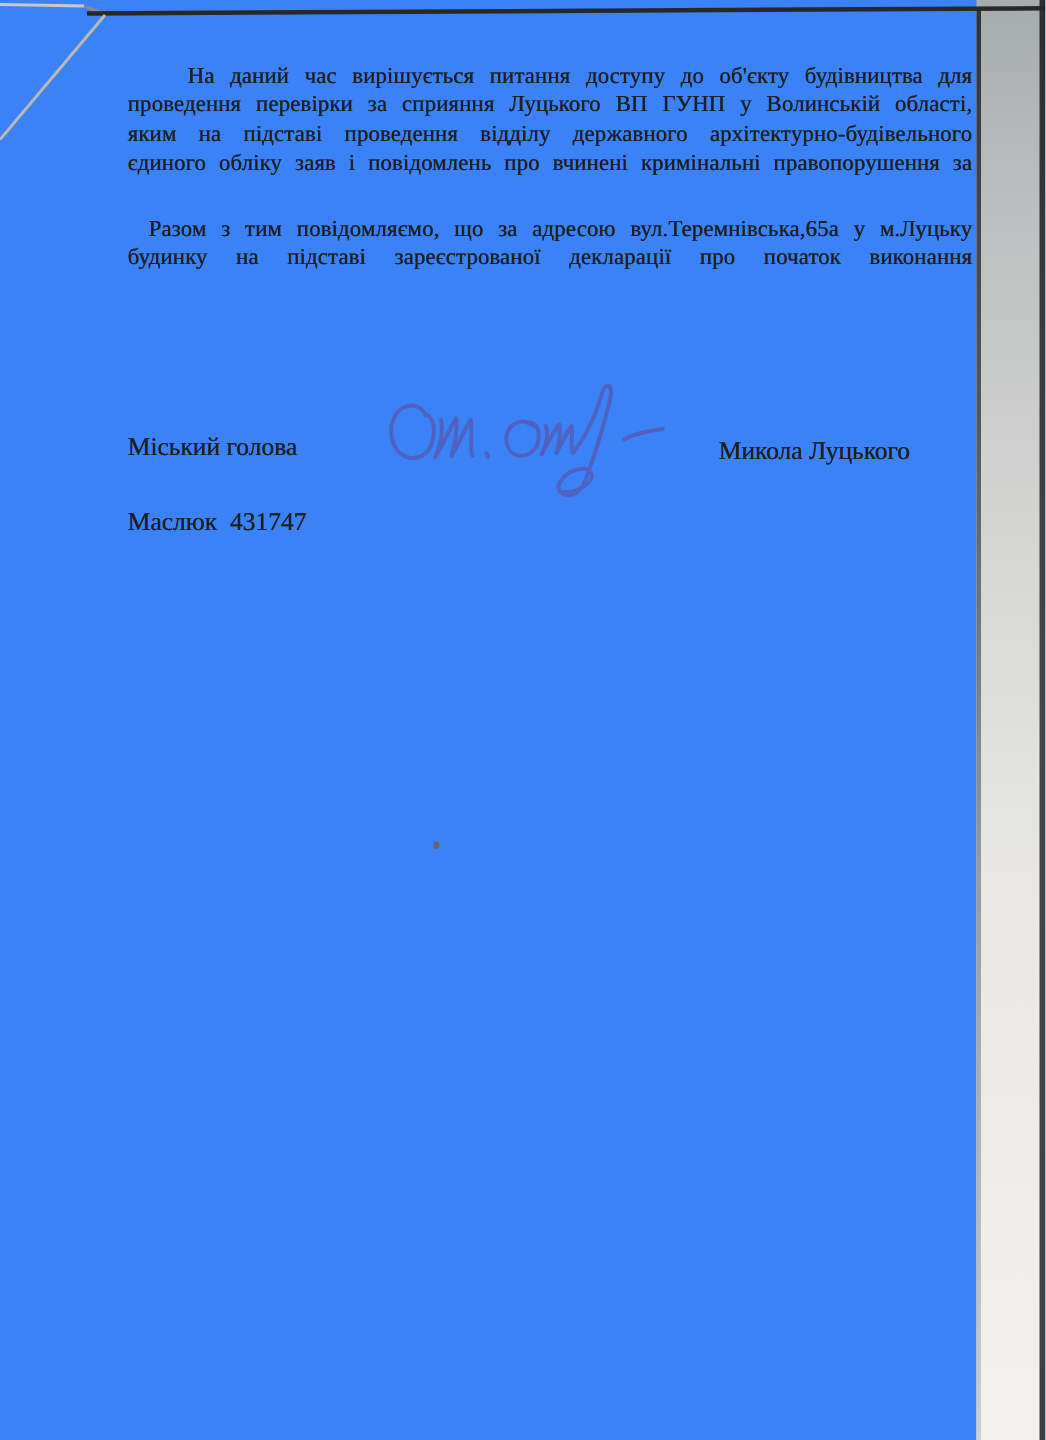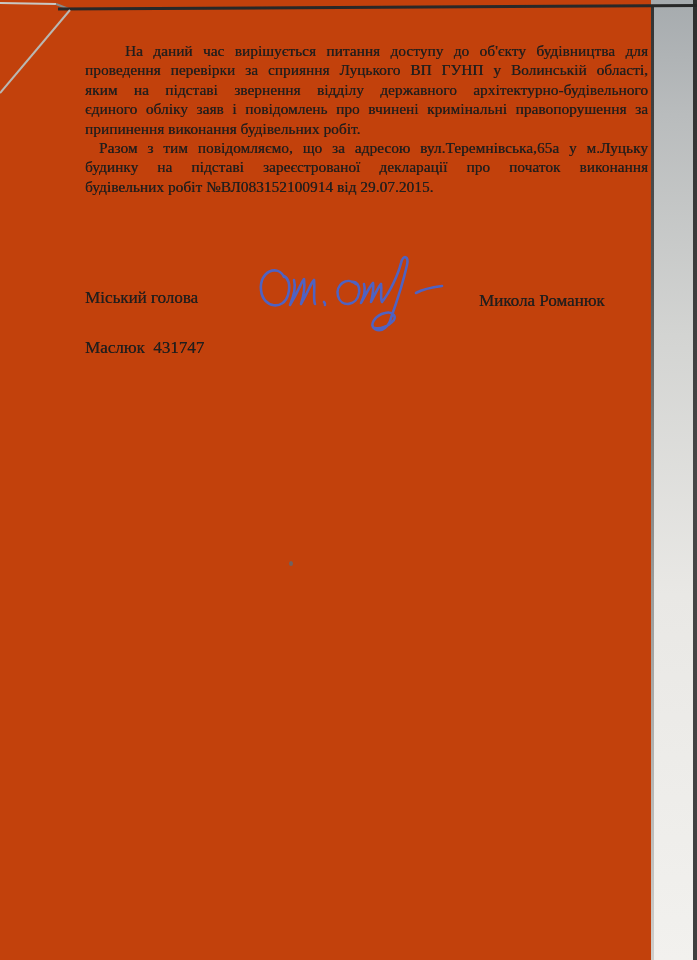--- a/index.html
+++ b/index.html
@@ -4,21 +4,21 @@
 <style>
   html, body {
     margin: 0;
     padding: 0;
     background: #ffffff;
   }
   .page {
     position: relative;
     width: 697px;
     height: 960px;
-    background: #c2410c;
+    background: #3b82f6;
     overflow: hidden;
     font-family: "Liberation Serif", "DejaVu Serif", serif;
     color: #1f1f1f;
   }
   
   .edge-band {
     position: absolute;
     top: 0; right: 0;
     width: 46px; height: 100%;
     background: linear-gradient(180deg, #a6abae 0%, #b9bcbd 12%, #d3d4d2 35%, #e9e8e5 62%, #f2f1ee 100%);
@@ -95,46 +95,44 @@
     <line x1="0" y1="3" x2="56" y2="4" stroke="#c9c8c4" stroke-width="2"></line>
     <path d="M56,4 L70,9.5" stroke="#8a8a86" stroke-width="2" fill="none"></path>
     <line x1="58" y1="9" x2="697" y2="5.5" stroke="#282828" stroke-width="3"></line>
     <line x1="70" y1="10" x2="0" y2="93" stroke="#b9b8b3" stroke-width="2"></line>
   </svg>
 
   <div class="body-text">
       <div class="para">
         <div class="tline" style="text-indent: 40px;">На даний час  вирішується питання доступу до об'єкту будівництва для</div>
         <div class="tline">проведення перевірки  за сприяння  Луцького ВП  ГУНП у Волинській області,</div>
-        <div class="tline">яким на підставі звернення відділу державного архітектурно-будівельного</div>
+        <div class="tline">яким на підставі проведення відділу державного архітектурно-будівельного</div>
         <div class="tline">єдиного обліку заяв і повідомлень про вчинені кримінальні правопорушення за</div>
-        <div class="tline last">припинення виконання будівельних робіт.</div>
       </div>
       <div class="para">
-        <div class="tline" style="text-indent: 14px;">Разом з тим повідомляємо, що за адресою вул.Теремнівська,65а у м.Луцьку</div>
+        <div class="tline" style="text-indent: 14px; margin-top: 24px;">Разом з тим повідомляємо, що за адресою вул.Теремнівська,65а у м.Луцьку</div>
         <div class="tline">будинку   на підставі   зареєстрованої декларації про початок виконання</div>
-        <div class="tline last">будівельних робіт  №ВЛ083152100914 від 29.07.2015.</div>
       </div>
     </div>
 
   <span class="sig-title">Міський голова</span>
 
   <svg class="signature-svg" width="225" height="95" viewBox="0 0 225 95">
     <g fill="none" stroke-linecap="round" stroke-linejoin="round" stroke="#4f62c2">
       <path stroke-width="2.6" d="M36,25 C30,12 11,19 13,38 C15,57 36,58 40,43 C43,32 40,26 36,24
            M46,28 C48,35 45,46 42,53
            M42,53 C51,38 53,31 56,27 C57,35 55,46 53,52
            M53,52 C61,38 63,31 66,28 C67,36 65,48 67,52
            M76,50 c1,1 1.5,2 1,3"></path>
       <path stroke-width="2.6" d="M108,32 C99,24 87,33 90,44 C93,56 109,54 111,41 C112,33 108,29 104,30
            M116,32 C118,39 115,47 113,51 C119,40 122,34 125,31 C126,39 124,46 123,50 C128,40 131,34 133,32 C134,39 132,46 134,50
            M134,50 C142,40 150,23 153,11 C155,2 161,4 159,13 C155,31 148,52 143,66 C141,74 134,81 127,77 C120,73 128,63 137,61 C145,59 150,65 144,70 C140,74 133,77 127,76
            M168,41 C175,37 186,35 194,34"></path>
     </g>
   </svg>
 
-  <span class="sig-name">Микола Романюк</span>
+  <span class="sig-name">Микола Луцького</span>
 
   <span class="ref-note">Маслюк  431747</span>
 
   <div class="speck"></div>
 
 </div>
 
 </body></html>

